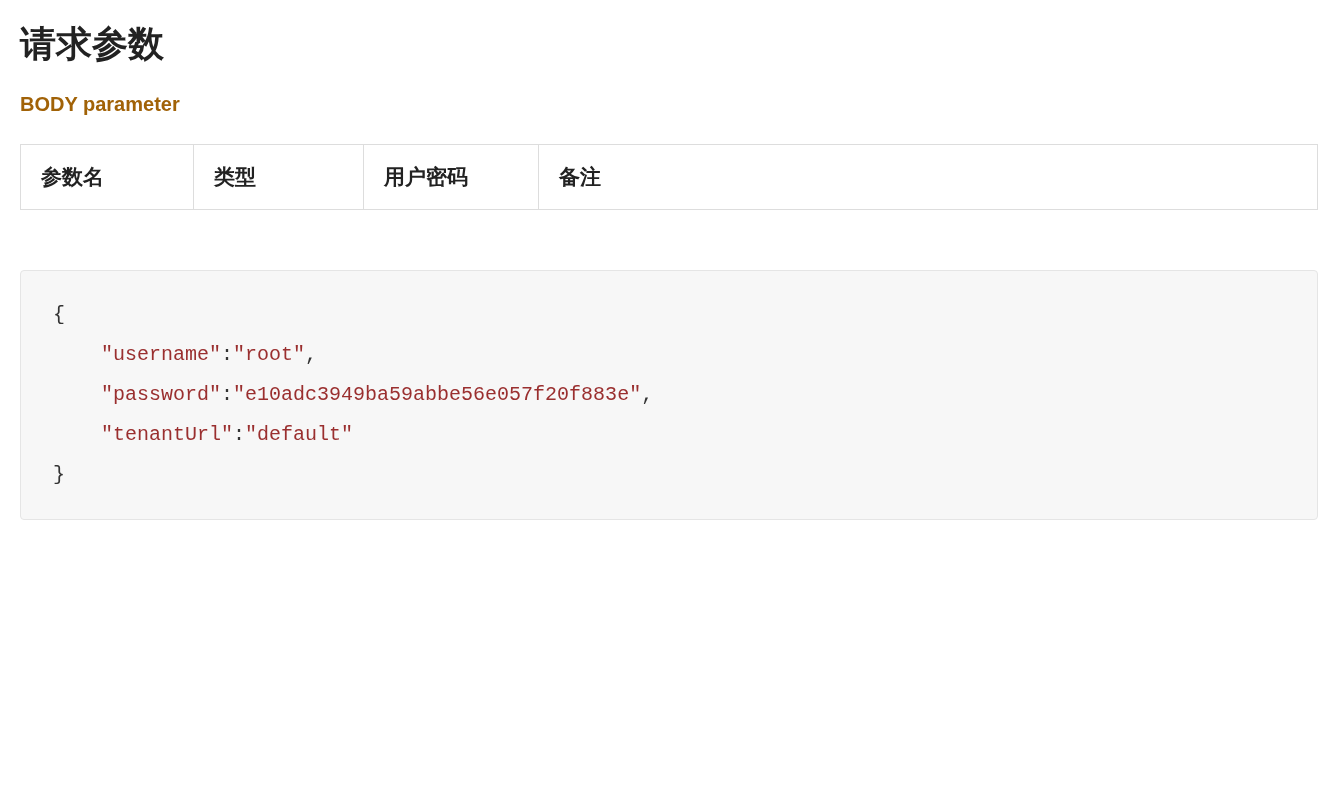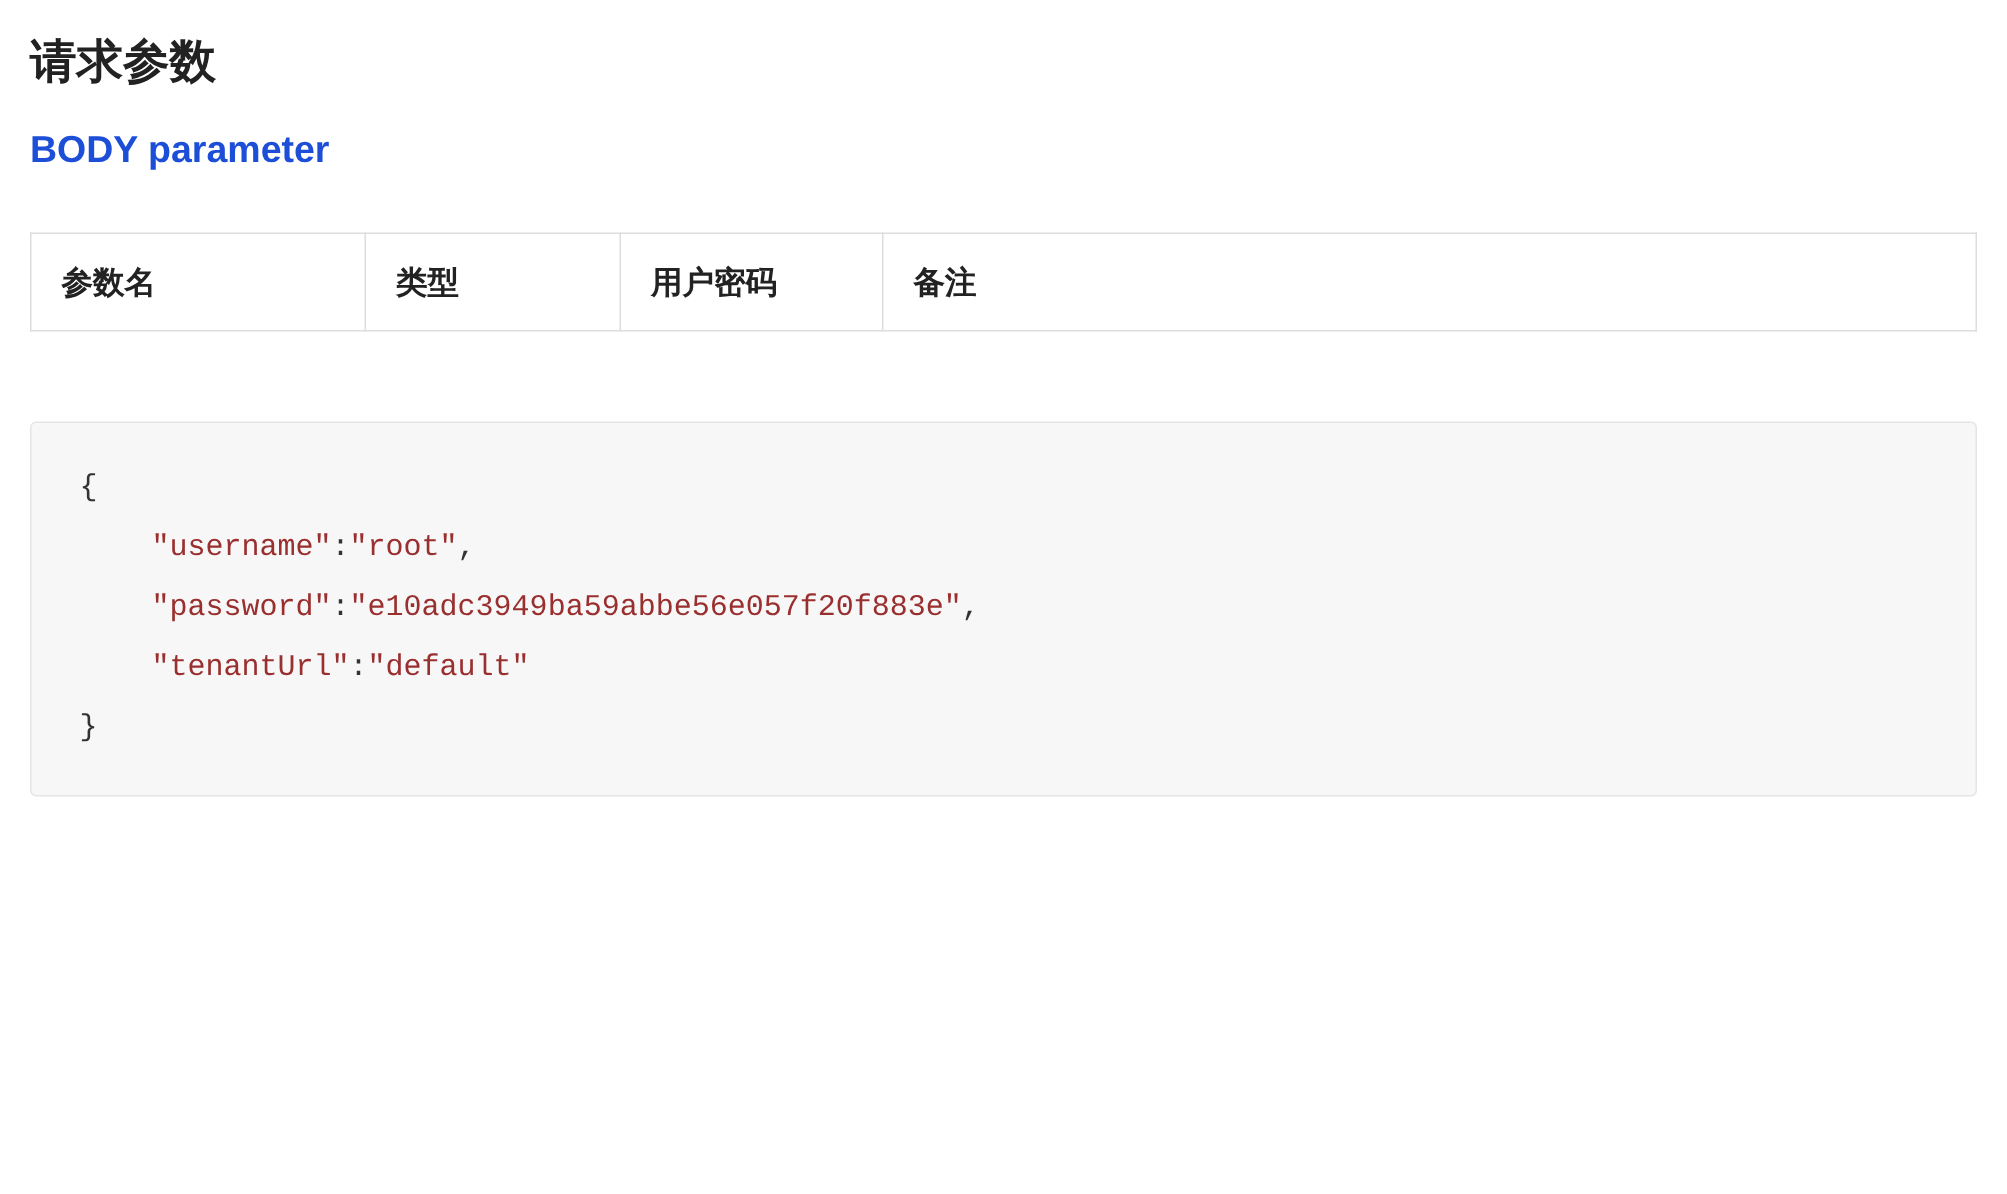--- a/index.html
+++ b/index.html
@@ -4,30 +4,30 @@
   <style>
     * { box-sizing: border-box; margin: 0; padding: 0; }
     body {
       font-family: -apple-system, BlinkMacSystemFont, "Segoe UI", "PingFang SC", "Hiragino Sans GB", "Microsoft YaHei", sans-serif;
       background: #ffffff;
       color: #333333;
       padding: 20px;
     }
     .container { max-width: 1300px; }
     h1 {
-      font-size: 31px;
+      font-size: 36px;
       font-weight: 700;
       color: #222222;
       margin-bottom: 24px;
     }
     h2 {
-      font-size: 25px;
+      font-size: 20px;
       font-weight: 700;
-      color: #1d4ed8;
-      margin-bottom: 40px;
+      color: #a16207;
+      margin-bottom: 28px;
     }
     table {
       width: 100%;
       border-collapse: collapse;
       margin-bottom: 60px;
       border: 1px solid #dddddd;
     }
     th, td {
       text-align: left;
       padding: 18px 20px;
@@ -37,21 +37,21 @@
     th {
       font-weight: 700;
       background: #ffffff;
       color: #222222;
     }
     td {
       font-weight: 400;
       color: #333333;
     }
     tbody tr:nth-child(even) { background: #f7f7f7; }
-    .col-name { width: 223px; }
+    .col-name { width: 173px; }
     .col-type { width: 170px; }
     .col-desc { width: 175px; }
     .col-note { width: auto; }
 
     .code-block {
       background: #f7f7f7;
       border: 1px solid #e5e5e5;
       border-radius: 4px;
       padding: 24px 32px;
       font-family: "SFMono-Regular", Consolas, "Liberation Mono", Menlo, Courier, monospace;

